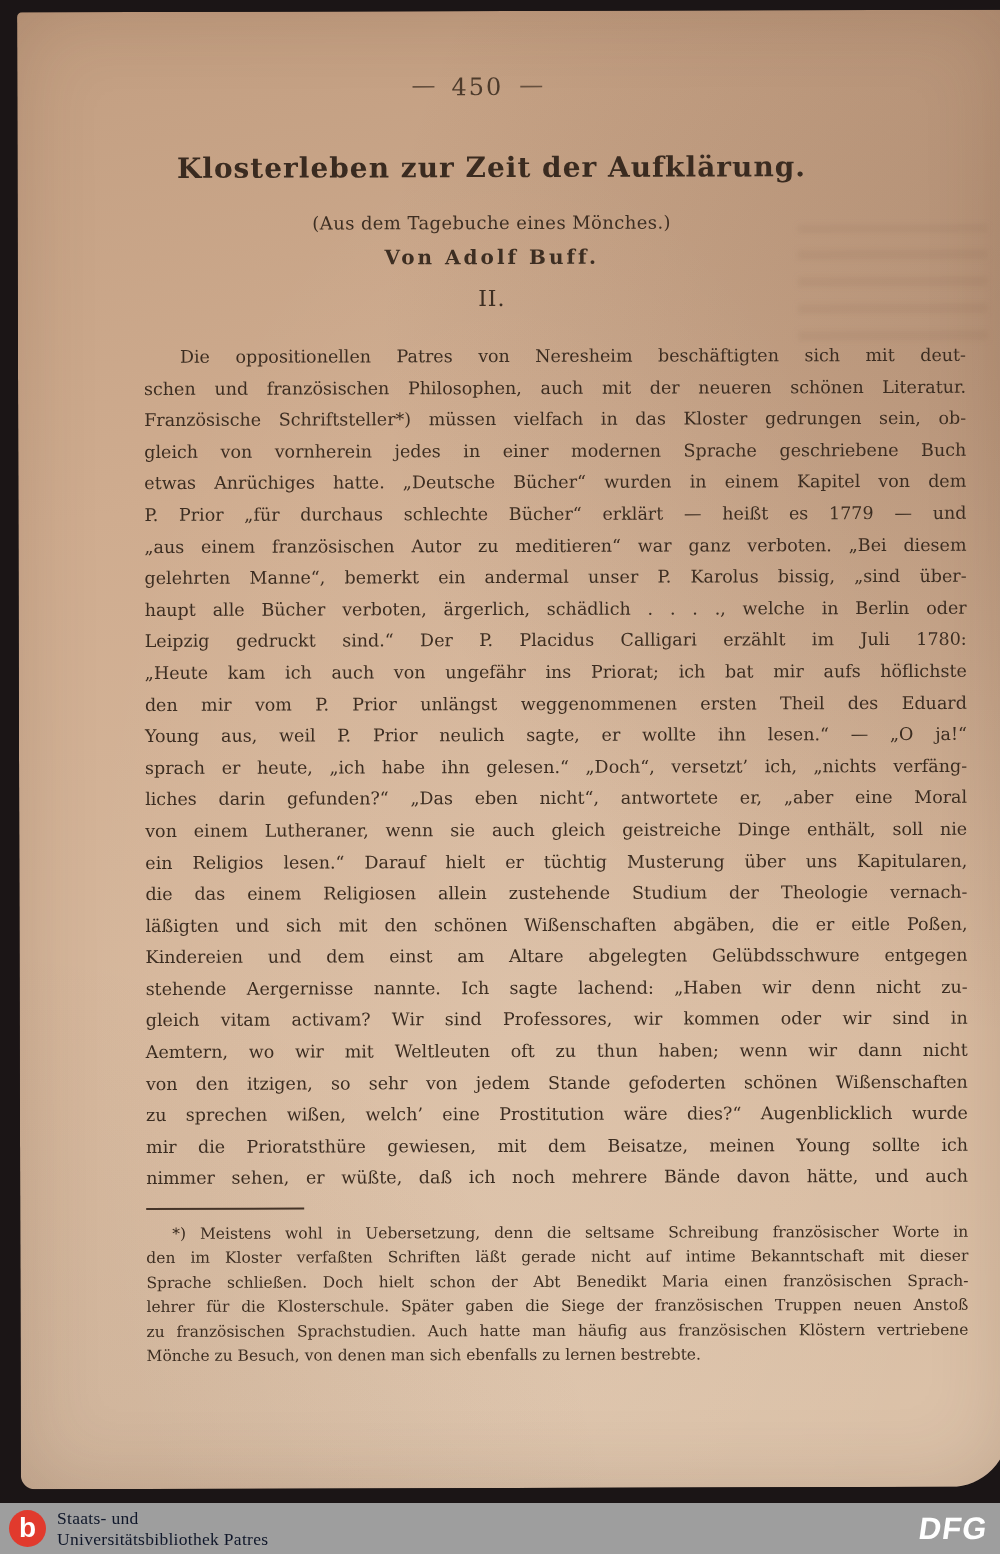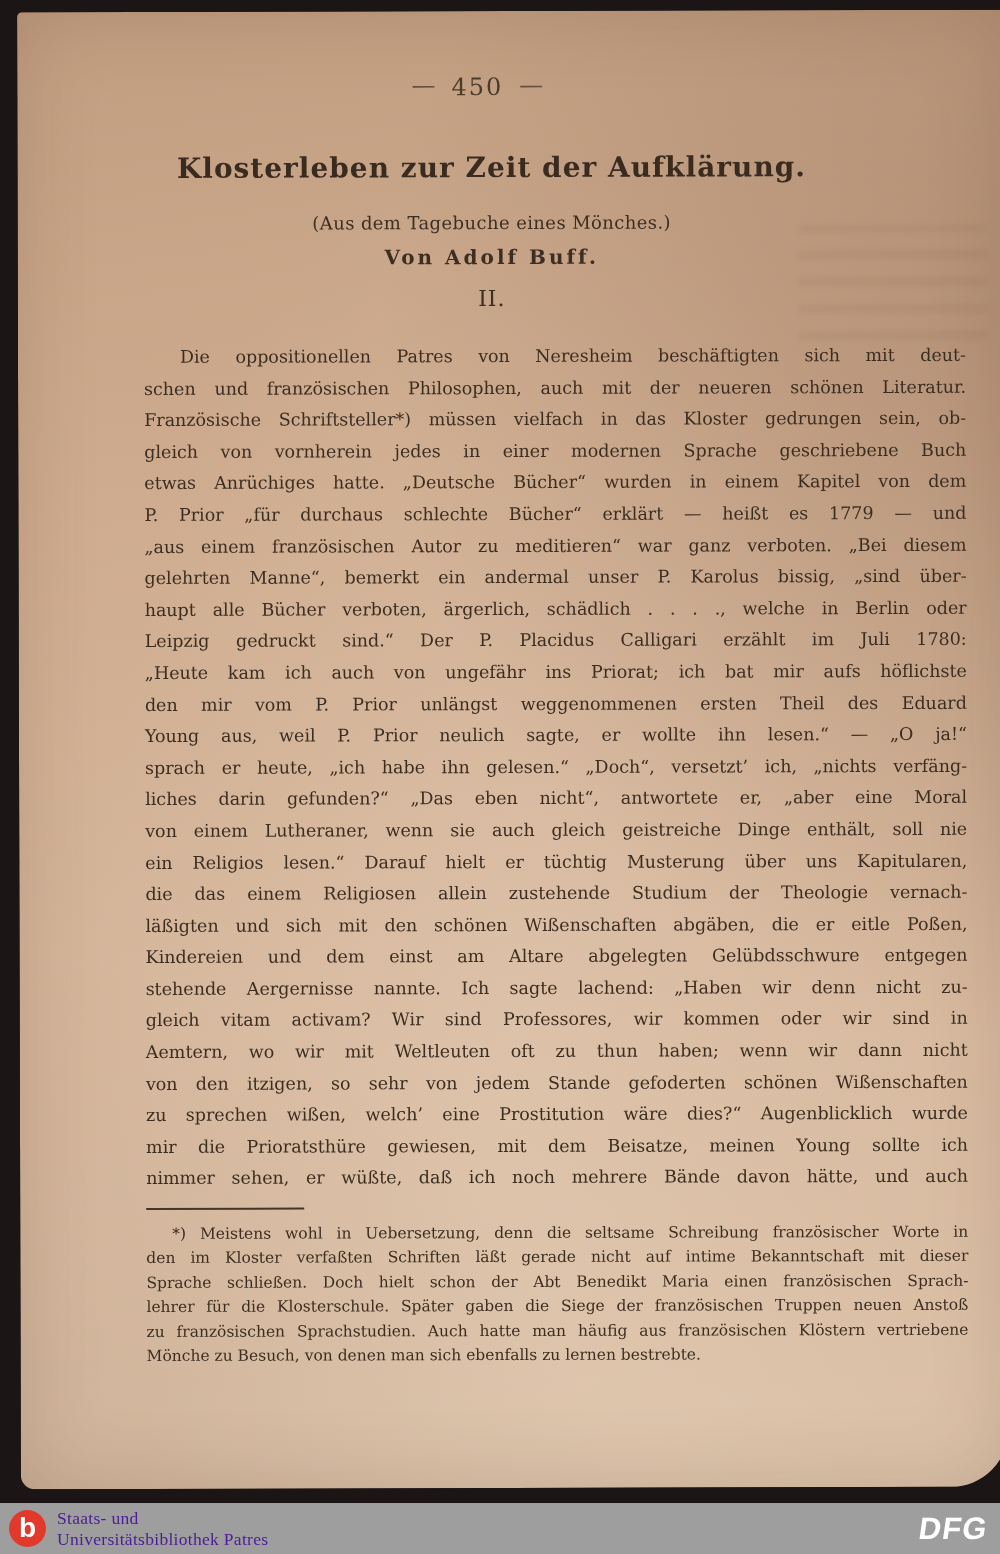--- a/index.html
+++ b/index.html
@@ -92,21 +92,21 @@
     position: absolute; left: 9px; top: 7px;
     width: 37px; height: 37px; border-radius: 50%;
     background: #e13a2d;
     color: #ffffff;
     font-family: "Liberation Sans", sans-serif;
     font-weight: bold; font-size: 28px; line-height: 36px;
     text-align: center;
   }
   .lib-name {
     position: absolute; left: 57px; top: 5px;
-    color: #4c1d95;
+    color: #0f172a;
     font-family: "Liberation Serif", serif;
     font-size: 17.5px; line-height: 20.5px;
     letter-spacing: .3px;
   }
   .dfg {
     position: absolute; right: 13px; top: 8px;
     color: #ffffff;
     font-family: "Liberation Sans", sans-serif;
     font-weight: bold; font-size: 31px; letter-spacing: 1px;
     transform: skewX(-8deg);

